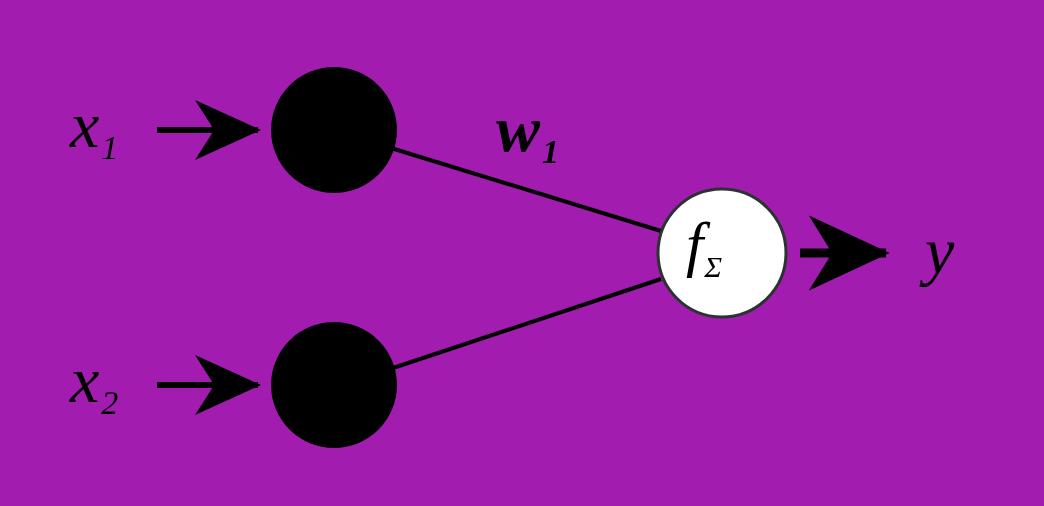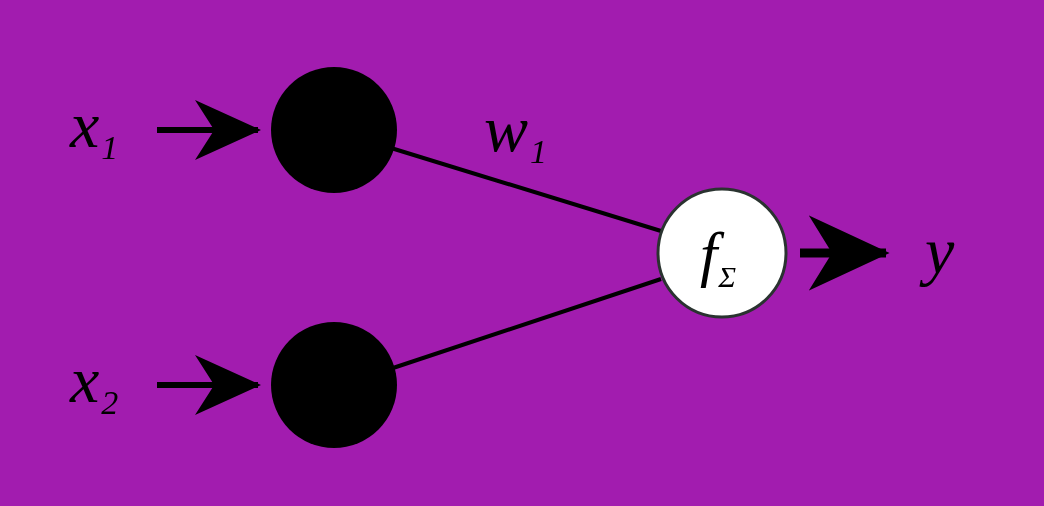--- a/index.html
+++ b/index.html
@@ -58,24 +58,24 @@
   .node-label .sub {
     font-size: 30px;
     font-style: italic;
     position: relative;
     top: 12px;
     left: 1px;
   }
   
   #label-x1 { left: 70px;  top: 92px; }
   #label-x2 { left: 70px;  top: 347px; }
-  #label-w1 { left: 484px; top: 96px; }
+  #label-w1 { left: 496px; top: 96px; font-weight: bold; }
   #label-w2 { left: 492px; top: 350px; }
   #label-y  { left: 925px; top: 218px; font-size: 66px; }
-  #label-fsigma { left: 686px; top: 223px; margin-left: 14px; }
+  #label-fsigma { left: 686px; top: 213px; }
 </style>
 </head>
 <body>
 
 <div id="canvas">
 
   <svg id="diagram-svg" viewBox="0 0 1044 506">
     <defs>
       <marker id="barb-arrow" markerWidth="12" markerHeight="12" refX="10.5" refY="5" orient="auto" markerUnits="strokeWidth">
         <path d="M 0,0 L 11,5 L 0,10 L 3.2,5 Z" fill="#000000"></path>

